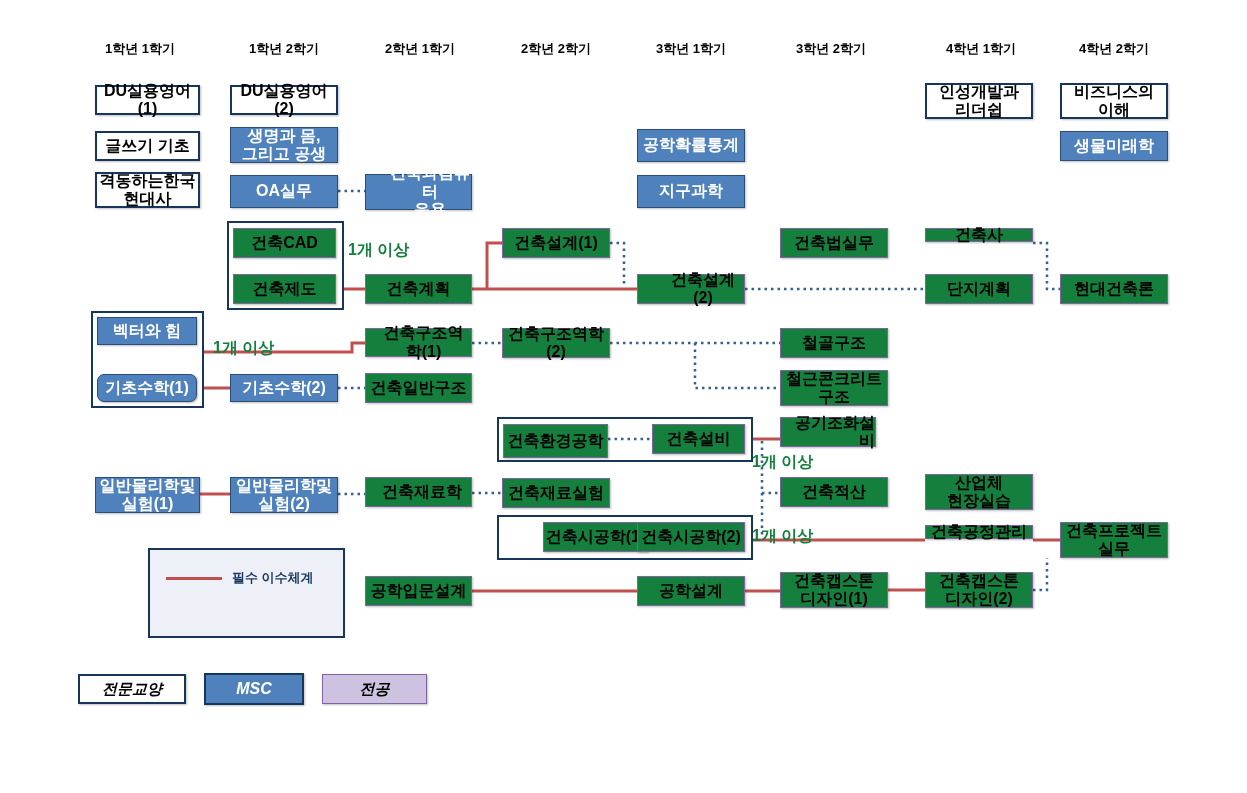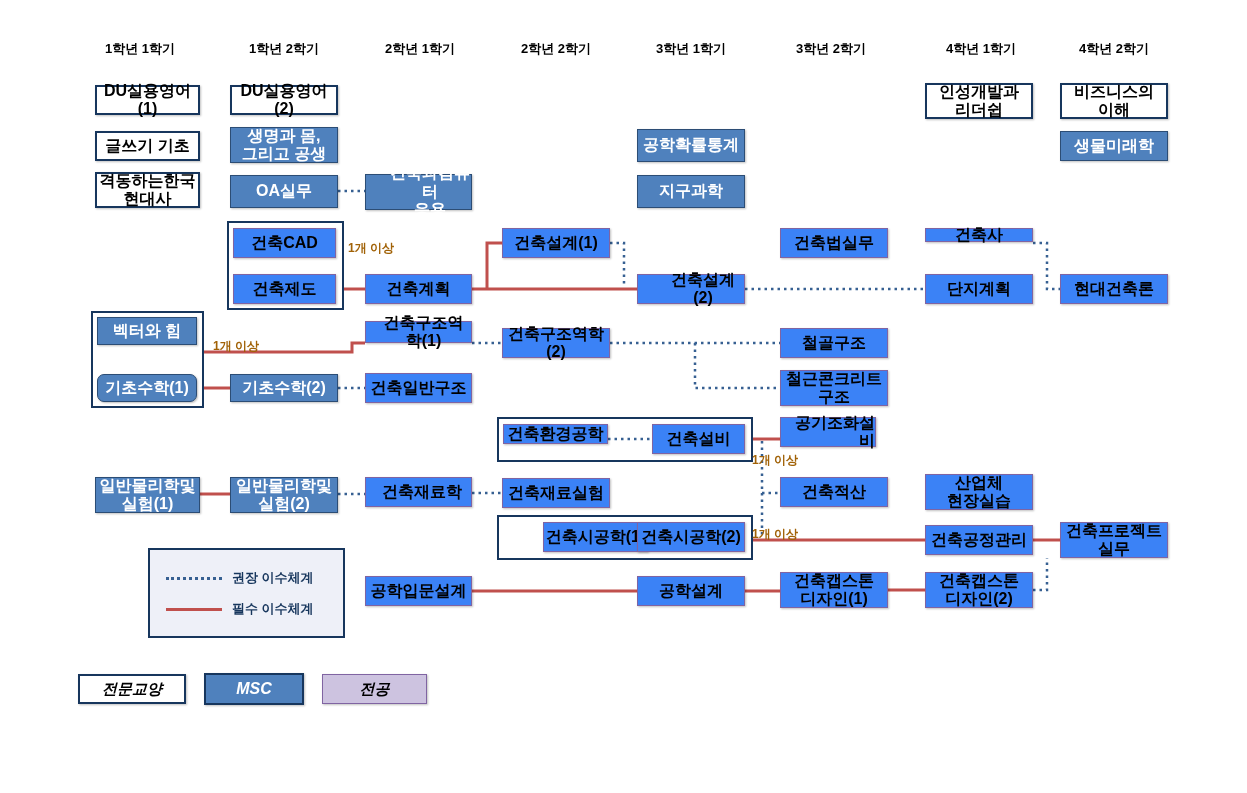--- a/index.html
+++ b/index.html
@@ -16,27 +16,27 @@
     font-size:13px;font-weight:bold;color:#000;z-index:4;
   }
   .node{
     position:absolute;display:flex;align-items:center;justify-content:center;
     text-align:center;font-weight:bold;font-size:16px;line-height:1.15;
     white-space:pre-line;box-sizing:border-box;z-index:3;
     box-shadow:1px 1px 2px rgba(0,0,0,0.25);
   }
   .node.gen{background:#ffffff;border:2px solid #17365d;color:#000;}
   .node.msc{background:#4f81bd;border:1px solid #2c4d75;color:#fff;}
-  .node.major{background:#3b82f6;border:1.5px solid #8064a2;color:#000;}
+  .node.major{background:#15803d;border:1.5px solid #8064a2;color:#000;}
   .group{
     position:absolute;border:2.5px solid #17365d;box-sizing:border-box;
     z-index:2;background:transparent;
   }
   .annotation{
-    position:absolute;color:#a16207;font-weight:bold;font-size:12px;z-index:5;
+    position:absolute;color:#15803d;font-weight:bold;font-size:16px;z-index:5;
   }
   #edges{position:absolute;left:0;top:0;z-index:1;}
   #edges polyline{fill:none;}
   #edges .req{stroke:#c0504d;stroke-width:3;}
   #edges .rec{stroke:#376092;stroke-width:2.5;stroke-dasharray:2.5 4;}
   #legend{
     position:absolute;left:148px;top:548px;width:197px;height:90px;
     background:#eef0f8;border:2px solid #17365d;box-sizing:border-box;
     padding:15px 0 0 16px;z-index:3;
   }
@@ -86,24 +86,20 @@
     <polyline class="rec" points="608,439 652,439"></polyline>
     <polyline class="rec" points="338,494 365,494"></polyline>
     <polyline class="rec" points="472,493 502,493"></polyline>
     <polyline class="rec" points="762,441 762,538"></polyline>
     <polyline class="rec" points="762,493 780,493"></polyline>
     <polyline class="rec" points="1033,590 1047,590 1047,558"></polyline>
   </svg>
 
   <div id="legend">
     <div class="legend-row">
-      <span class="line-sample dotted"></span>
-      <span class="legend-label">권장 이수체계</span>
-    </div>
-    <div class="legend-row">
       <span class="line-sample solid"></span>
       <span class="legend-label">필수 이수체계</span>
     </div>
   </div>
 
   <div class="swatch" id="cat-gen">전문교양</div>
   <div class="swatch" id="cat-msc">MSC</div>
   <div class="swatch" id="cat-major">전공</div>
 
 <div class="col-header" style="left: 85px; top: 40px;">1학년 1학기</div>
@@ -140,41 +136,41 @@
     <div class="node major" style="left: 502px; top: 228px; width: 108px; height: 30px;">건축설계(1)</div>
     <div class="node major" style="left: 780px; top: 228px; width: 108px; height: 30px;">건축법실무</div>
     <div class="node major" style="left: 925px; top: 228px; width: 108px; height: 14px;">건축사</div>
     <div class="node major" style="left: 365px; top: 274px; width: 107px; height: 30px;">건축계획</div>
     <div class="node major" style="left: 637px; top: 274px; width: 108px; height: 30px; padding-left: 24px;">건축설계(2)</div>
     <div class="node major" style="left: 925px; top: 274px; width: 108px; height: 30px;">단지계획</div>
     <div class="node major" style="left: 1060px; top: 274px; width: 108px; height: 30px;">현대건축론</div>
     <div class="node msc" style="left: 97px; top: 317px; width: 100px; height: 28px;">벡터와 힘</div>
     <div class="node msc" style="left: 97px; top: 374px; width: 100px; height: 28px; border-radius: 7px;">기초수학(1)</div>
     <div class="node msc" style="left: 230px; top: 374px; width: 108px; height: 28px;">기초수학(2)</div>
-    <div class="node major" style="left: 365px; top: 321px; width: 107px; height: 22px; padding-left: 10px;">건축구조역학(1)</div>
+    <div class="node major" style="left: 365px; top: 328px; width: 107px; height: 29px; padding-left: 10px;">건축구조역학(1)</div>
     <div class="node major" style="left: 502px; top: 328px; width: 108px; height: 30px;">건축구조역학(2)</div>
     <div class="node major" style="left: 780px; top: 328px; width: 108px; height: 30px;">철골구조</div>
     <div class="node major" style="left: 365px; top: 373px; width: 107px; height: 30px;">건축일반구조</div>
     <div class="node major" style="left: 780px; top: 370px; width: 108px; height: 36px;">철근콘크리트
 구조</div>
-    <div class="node major" style="left: 503px; top: 424px; width: 105px; height: 20px;">건축환경공학</div>
+    <div class="node major" style="left: 503px; top: 424px; width: 105px; height: 34px;">건축환경공학</div>
     <div class="node major" style="left: 652px; top: 424px; width: 93px; height: 30px;">건축설비</div>
     <div class="node major" style="left: 780px; top: 417px; width: 96px; height: 30px; text-align: right;">공기조화설비</div>
     <div class="node msc" style="left: 95px; top: 477px; width: 105px; height: 36px;">일반물리학및
 실험(1)</div>
     <div class="node msc" style="left: 230px; top: 477px; width: 108px; height: 36px;">일반물리학및
 실험(2)</div>
     <div class="node major" style="left: 365px; top: 477px; width: 107px; height: 30px; padding-left: 7px;">건축재료학</div>
     <div class="node major" style="left: 502px; top: 478px; width: 108px; height: 30px;">건축재료실험</div>
     <div class="node major" style="left: 780px; top: 477px; width: 108px; height: 30px;">건축적산</div>
     <div class="node major" style="left: 925px; top: 474px; width: 108px; height: 36px;">산업체
 현장실습</div>
     <div class="node major" style="left: 503px; top: 522px; width: 105px; height: 30px; margin-left: 40px;">건축시공학(1)</div>
     <div class="node major" style="left: 637px; top: 522px; width: 108px; height: 30px;">건축시공학(2)</div>
-    <div class="node major" style="left: 925px; top: 525px; width: 108px; height: 30px;">건축공정관리</div>
+    <div class="node major" style="left: 925px; top: 525px; width: 108px; height: 14px;">건축공정관리</div>
     <div class="node major" style="left: 1060px; top: 522px; width: 108px; height: 36px;">건축프로젝트
 실무</div>
     <div class="node major" style="left: 365px; top: 576px; width: 107px; height: 30px;">공학입문설계</div>
     <div class="node major" style="left: 637px; top: 576px; width: 108px; height: 30px;">공학설계</div>
     <div class="node major" style="left: 780px; top: 572px; width: 108px; height: 36px;">건축캡스톤
 디자인(1)</div>
     <div class="node major" style="left: 925px; top: 572px; width: 108px; height: 36px;">건축캡스톤
 디자인(2)</div>
     <div class="annotation" style="left: 348px; top: 240px;">1개 이상</div>
     <div class="annotation" style="left: 213px; top: 338px;">1개 이상</div>

